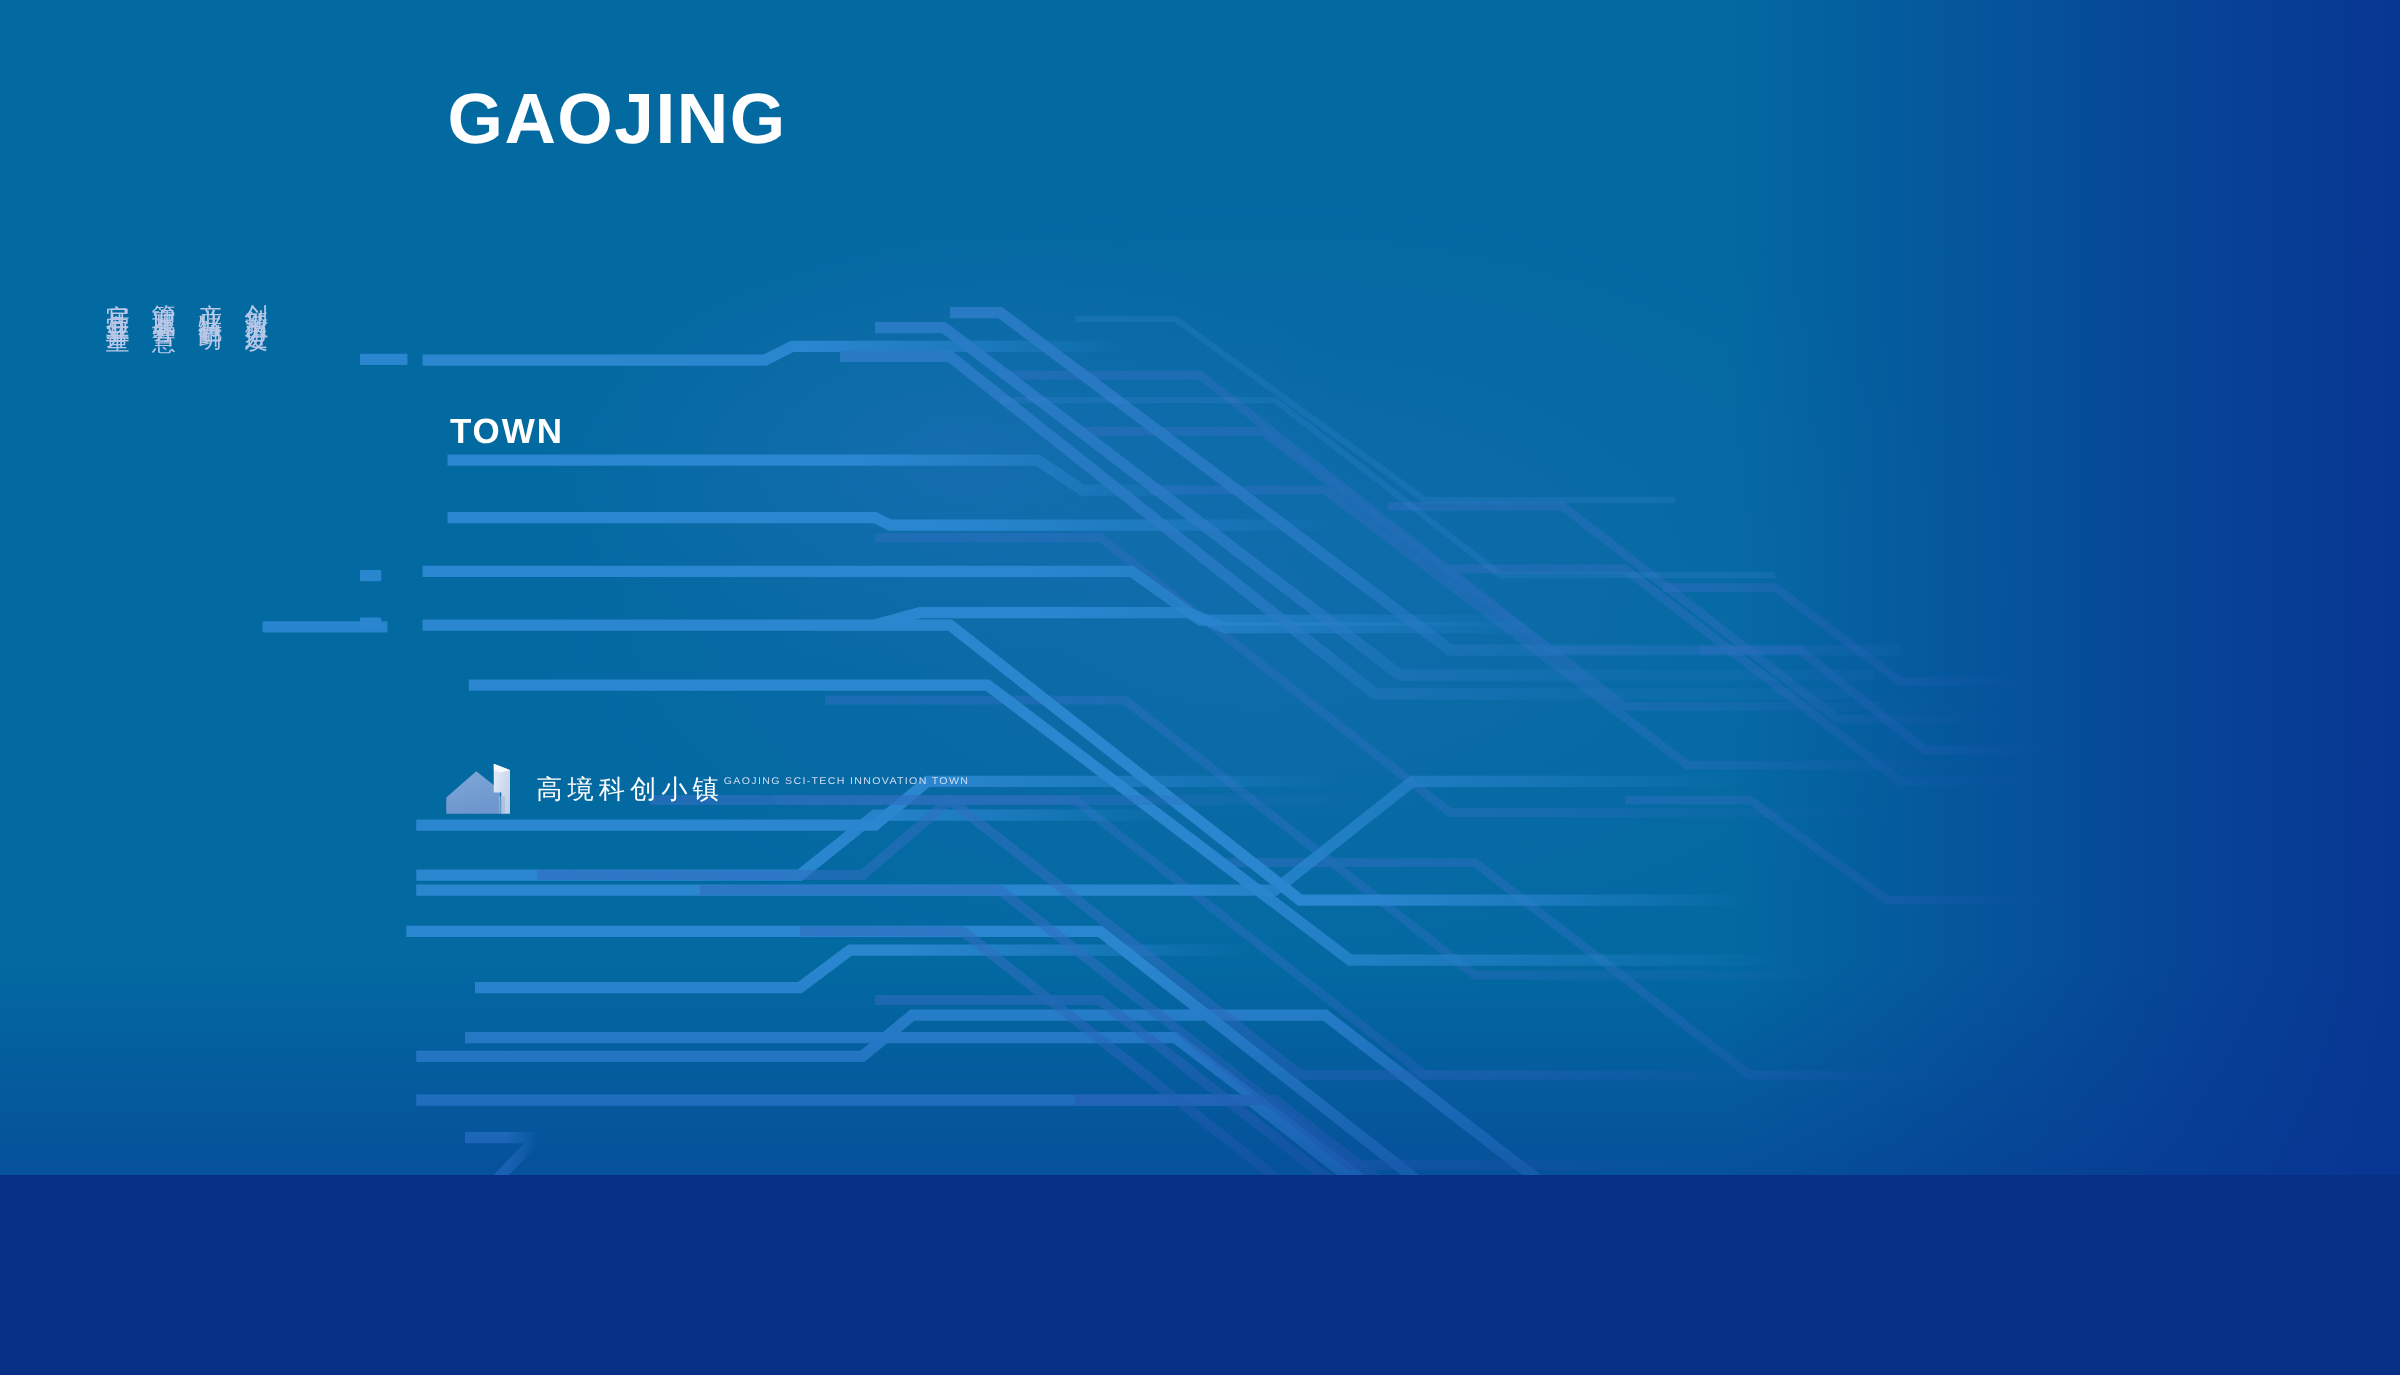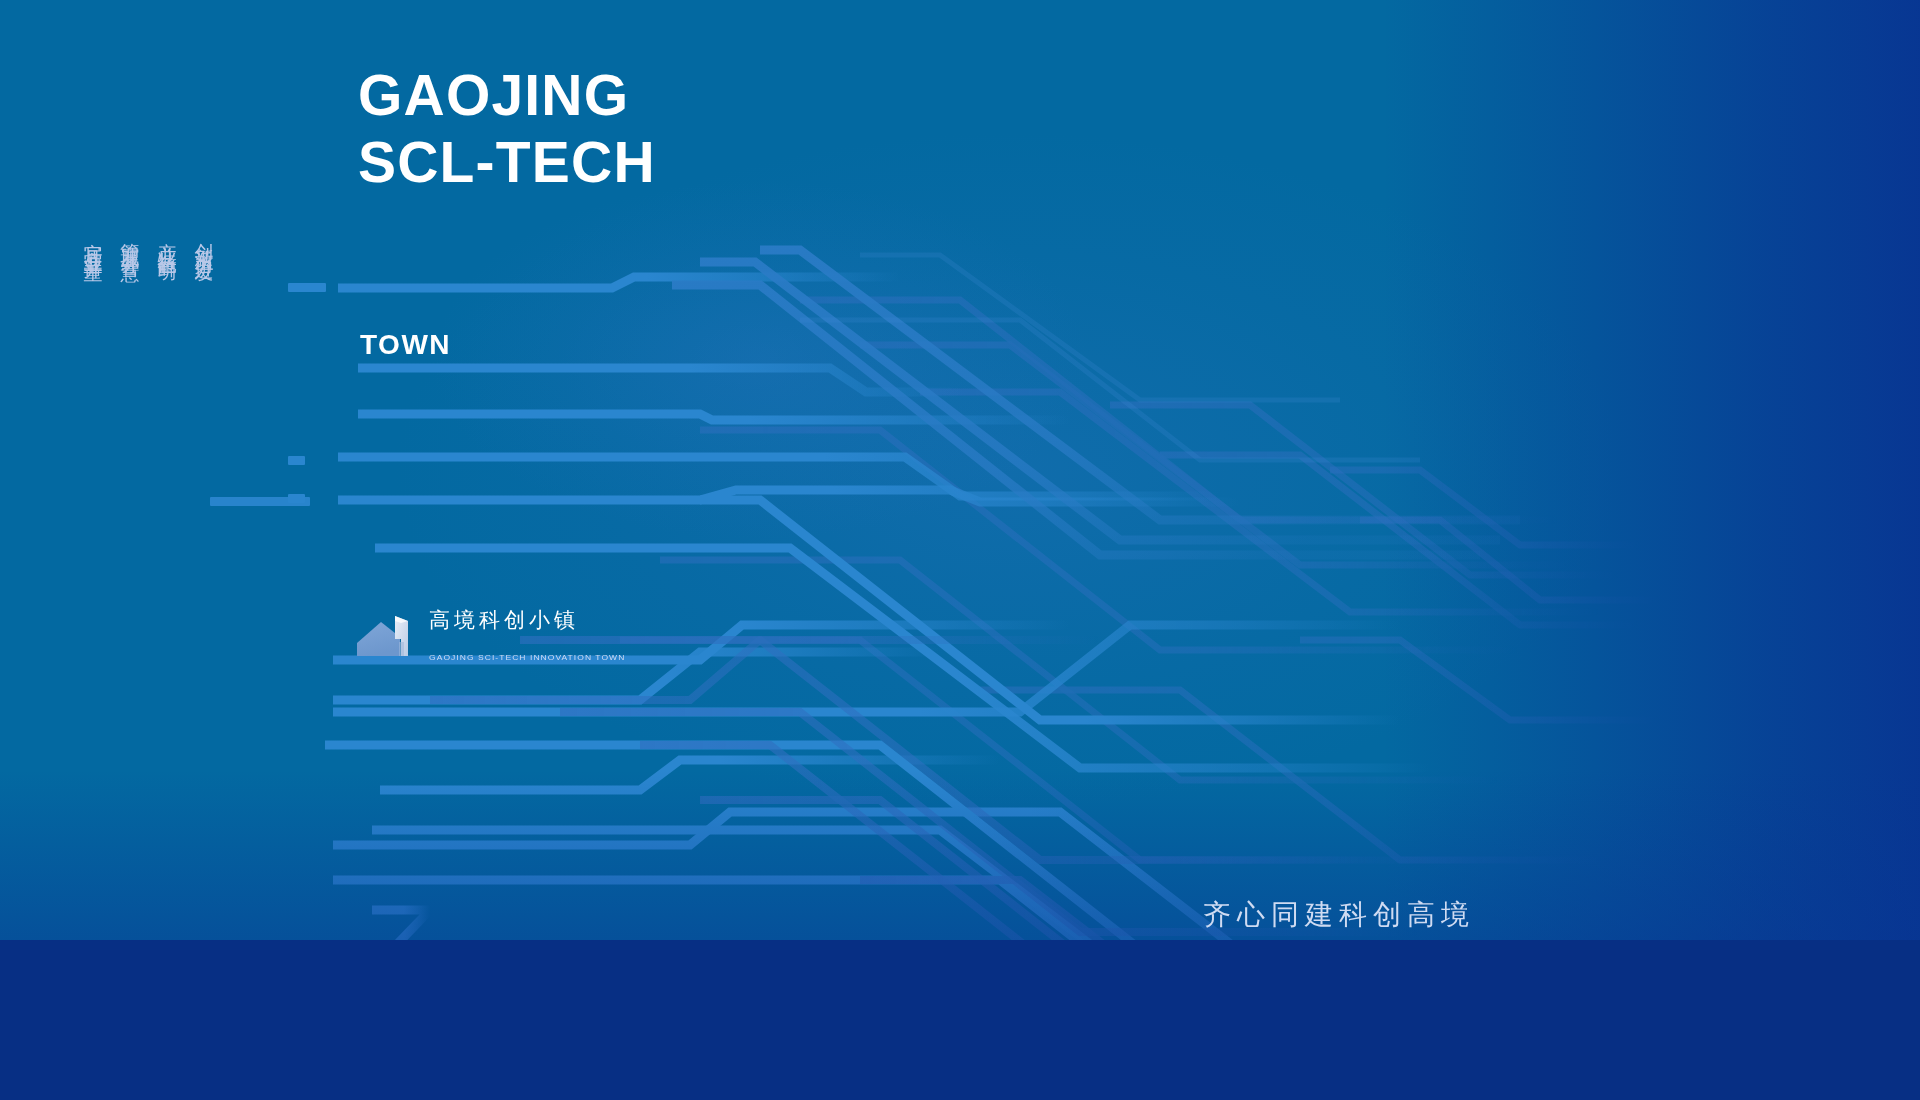--- a/index.html
+++ b/index.html
@@ -80,23 +80,22 @@
     gap: 12px;
     z-index: 7;
   }
   .logo-mark {
     width: 62px;
     height: 48px;
     flex: 0 0 auto;
   }
   .logo-text-group {
     display: flex;
-    flex-direction: column;
+    flex-direction: row;
     justify-content: center;
-    gap: 20px;
   }
   .logo-cn {
     color: #ffffff;
     font-size: 21px;
     letter-spacing: 4px;
     line-height: 25px;
     font-weight: 500;
     white-space: nowrap;
   }
   .logo-en {
@@ -249,21 +248,20 @@
       <path d="M 800 320 L 1020 320 L 1200 460 L 1420 460"></path>
       <path d="M 860 255 L 940 255 L 1140 400 L 1340 400"></path>
     </g>
 
     <rect x="0" y="0" width="1920" height="1100" fill="url(#vignetteRight)"></rect>
     <rect x="0" y="0" width="1920" height="1100" fill="url(#vignetteBottom)"></rect>
   </svg>
 
   <div class="title-block">
     <div class="title-line">GAOJING</div>
-    <div class="title-line">SCL-TECH</div>
   </div>
   <div class="town-line">TOWN</div>
 
   <div class="vertical-slogans">
     <div class="v-col">创新活力迸发</div>
     <div class="v-col">产业特色鲜明</div>
     <div class="v-col">管理服务智慧</div>
     <div class="v-col">宜居宜业并重</div>
   </div>
 
@@ -286,16 +284,15 @@
       <path d="M 40 4 L 53 9 L 46 11 L 40 9 Z" fill="#ffffff" opacity="0.75"></path>
       <rect x="44" y="30" width="5" height="14" fill="#9fb8da" opacity="0.6"></rect>
     </svg>
     <div class="logo-text-group">
       <div class="logo-cn">高境科创小镇</div>
       <div class="logo-en">GAOJING SCI-TECH INNOVATION TOWN</div>
     </div>
   </div>
 
   <div class="bottom-slogan">
-    <div>齐心同建科创高境</div>
   </div>
 
 </div>
 
 </body></html>

